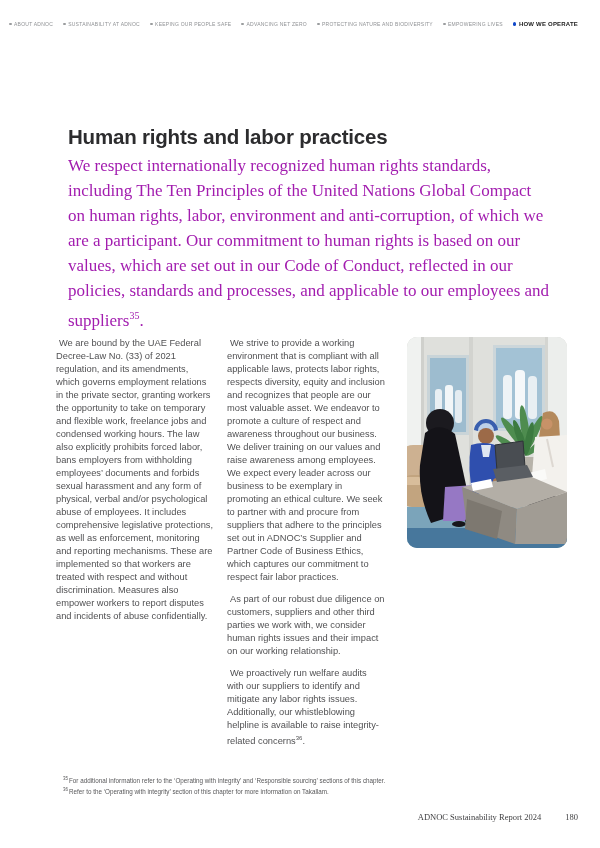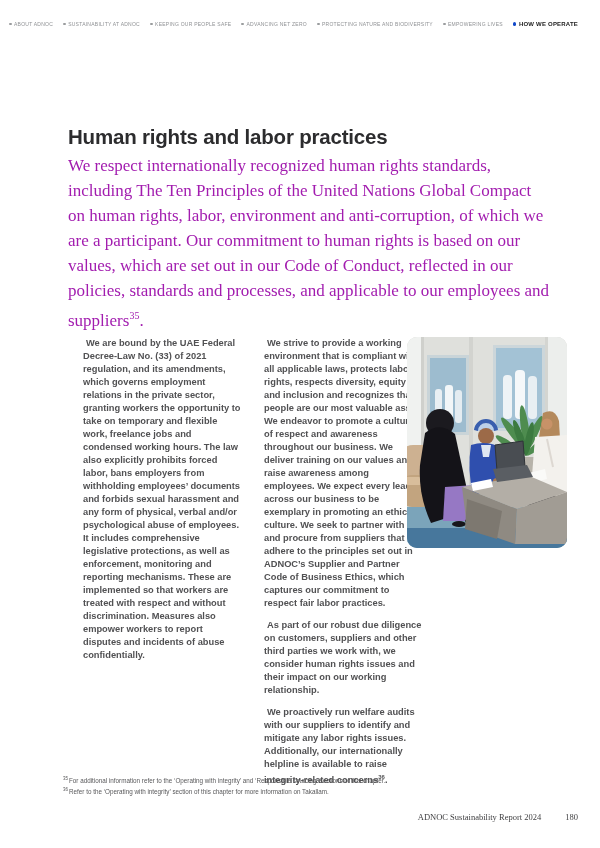--- a/index.html
+++ b/index.html
@@ -38,22 +38,22 @@
   }
   .intro {
     position:absolute; left:68px; top:153px; width:482px;
     font-family:"Liberation Serif", serif;
     font-size:17px; line-height:25px; color:#a21caf;
   }
   .intro sup { font-size:10px; }
 
   
   .columns {
-    position:absolute; left:83px; top:337px;
-    display:flex; gap:23px;font-weight:bold;
+    position:absolute; left:56px; top:337px;
+    display:flex; gap:13px;
   }
   .col { width:158px; font-size:9.3px; line-height:13px; color:#515153; }
   .col p { text-indent:3px; }
   .col p + p { margin-top:9px; }
   .col sup { font-size:6px; }
 
   
   .photo {
     position:absolute; left:407px; top:337px;
     width:160px; height:211px;
@@ -115,21 +115,21 @@
 
 <p class="intro"><span>We respect internationally recognized human rights standards, including The Ten Principles of the United Nations Global Compact on human rights, labor, environment and anti-corruption, of which we are a participant. Our commitment to human rights is based on our values, which are set out in our Code of Conduct, reflected in our policies, standards and processes, and applicable to our employees and suppliers</span><sup>35</sup><span>.</span></p>
 
 <div class="columns">
   <div class="col">
     <p>We are bound by the UAE Federal Decree-Law No. (33) of 2021 regulation, and its amendments, which governs employment relations in the private sector, granting workers the opportunity to take on temporary and flexible work, freelance jobs and condensed working hours. The law also explicitly prohibits forced labor, bans employers from withholding employees’ documents and forbids sexual harassment and any form of physical, verbal and/or psychological abuse of employees. It includes comprehensive legislative protections, as well as enforcement, monitoring and reporting mechanisms. These are implemented so that workers are treated with respect and without discrimination. Measures also empower workers to report disputes and incidents of abuse confidentially.</p>
   </div>
   <div class="col">
     <p>We strive to provide a working environment that is compliant with all applicable laws, protects labor rights, respects diversity, equity and inclusion and recognizes that people are our most valuable asset. We endeavor to promote a culture of respect and awareness throughout our business. We deliver training on our values and raise awareness among employees. We expect every leader across our business to be exemplary in promoting an ethical culture. We seek to partner with and procure from suppliers that adhere to the principles set out in ADNOC’s Supplier and Partner Code of Business Ethics, which captures our commitment to respect fair labor practices.</p>
     <p>As part of our robust due diligence on customers, suppliers and other third parties we work with, we consider human rights issues and their impact on our working relationship.</p>
-    <p><span>We proactively run welfare audits with our suppliers to identify and mitigate any labor rights issues. Additionally, our internationally helpline is available to raise integrity-related concerns</span><sup>36</sup><span>.</span></p>
+    <p><span>We proactively run welfare audits with our suppliers to identify and mitigate any labor rights issues. Additionally, our whistleblowing helpline is available to raise integrity-related concerns</span><sup>36</sup><span>.</span></p>
   </div>
 </div>
 
 <figure class="photo" role="img" aria-label="Three women in a business meeting in a modern office lounge: a woman in a black abaya, a woman in a blue outfit with a head wrap, and a woman in a white blazer, seated around a gray geometric coffee table with a laptop and a green plant, blue-toned artworks on the wall">
   <svg viewBox="0 0 160 211" preserveAspectRatio="none">
 
     <rect x="0" y="0" width="160" height="160" fill="#dfe0dc"></rect>
     <rect x="0" y="0" width="14" height="160" fill="#f0f2f0"></rect>
     <rect x="14" y="0" width="3" height="160" fill="#cfd0cc"></rect>
     <rect x="62" y="0" width="4" height="155" fill="#d2d3cf"></rect>

